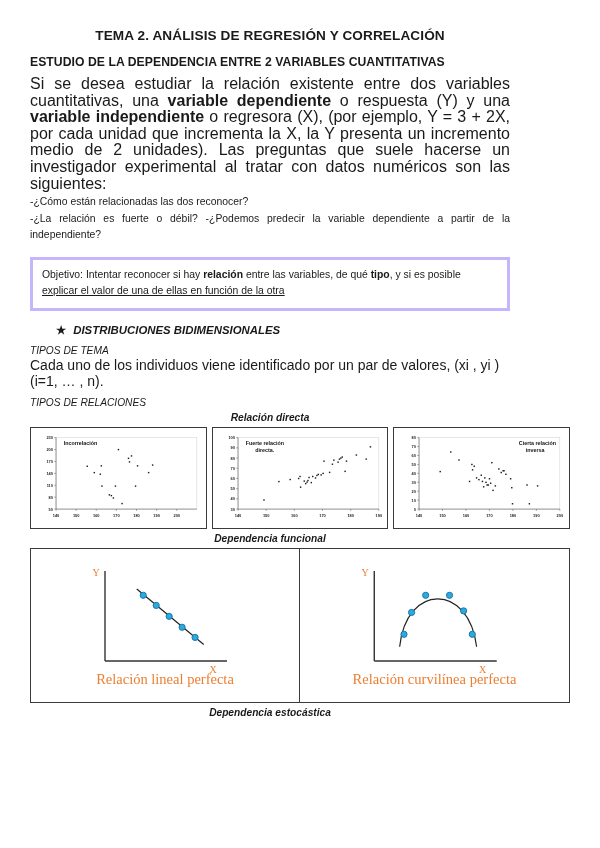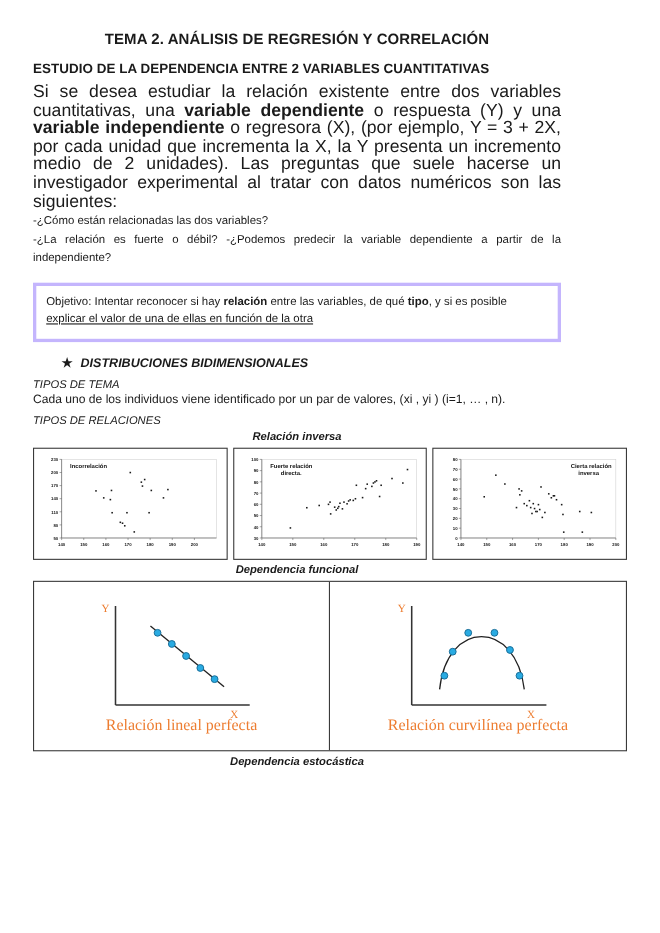--- a/index.html
+++ b/index.html
@@ -62,21 +62,21 @@
     margin:0 0 8px 0;
     padding-left:26px;
   }
   h3.bullet-head .star{margin-right:7px;font-style:normal;}
   .subhead{
     font-size:10.2px;
     font-style:italic;
     margin:0 0 1px 0;
   }
   .plain{
-    font-size:11px;
+    font-size:14px;
     margin:0 0 8px 0;
   }
   .caption{
     font-size:10.2px;
     font-weight:bold;
     font-style:italic;
     text-align:center;
     margin:4px 0 4px 0;
   }
   
@@ -117,34 +117,34 @@
 <body>
 
 <div class="page">
 
   <h1 class="doc-title">TEMA 2. ANÁLISIS DE REGRESIÓN Y CORRELACIÓN</h1>
 
   <h2 class="section-title">ESTUDIO DE LA DEPENDENCIA ENTRE 2 VARIABLES CUANTITATIVAS</h2>
 
   <p class="body-text"><span>Si se desea estudiar la relación existente entre dos variables cuantitativas, una </span><span class="b">variable dependiente</span><span> o respuesta (Y) y una </span><span class="b">variable independiente</span><span> o regresora (X), (por ejemplo, Y = 3 + 2X, por cada unidad que incrementa la X, la Y presenta un incremento medio de 2 unidades). Las preguntas que suele hacerse un investigador experimental al tratar con datos numéricos son las siguientes:</span></p>
 
-  <p class="q-line">-¿Cómo están relacionadas las dos variables?</p>
+  <p class="q-line">-¿Cómo están relacionadas las dos reconocer?</p>
   <p class="q-line">-¿La relación es fuerte o débil? -¿Podemos predecir la variable dependiente a partir de la independiente?</p>
 
   <div class="objetivo-box">
     <p><span>Objetivo: Intentar reconocer si hay </span><span class="b">relación</span><span> entre las variables, de qué </span><span class="b">tipo</span><span>, y si es posible </span><span class="u">explicar el valor de una de ellas en función de la otra</span></p>
   </div>
 
   <h3 class="bullet-head"><span class="star">★</span><span>DISTRIBUCIONES BIDIMENSIONALES</span></h3>
 
   <p class="subhead">TIPOS DE TEMA</p>
   <p class="plain">Cada uno de los individuos viene identificado por un par de valores, (xi , yi ) (i=1, … , n).</p>
   <p class="subhead">TIPOS DE RELACIONES</p>
 
-  <div class="caption">Relación inversa</div>
+  <div class="caption">Relación directa</div>
 
   <div class="charts-row">
     <div class="chart-card">
       <svg class="chart-svg" viewBox="0 0 176 100" preserveAspectRatio="none">
           <rect x="23" y="6" width="147" height="76" fill="#ffffff" stroke="#cccccc" stroke-width="0.5"></rect>
           <line x1="23" y1="6" x2="23" y2="82" stroke="#555" stroke-width="0.6"></line>
           <line x1="23" y1="82" x2="170" y2="82" stroke="#555" stroke-width="0.6"></line>
           <line x1="21" y1="82" x2="23" y2="82" stroke="#555" stroke-width="0.5"></line>
           <text x="19.8" y="83.7" text-anchor="end" font-size="4.1" font-family="&quot;Liberation Sans&quot;, sans-serif" fill="#222" font-weight="bold">50</text>
           <line x1="21" y1="69.33333333333333" x2="23" y2="69.33333333333333" stroke="#555" stroke-width="0.5"></line>

